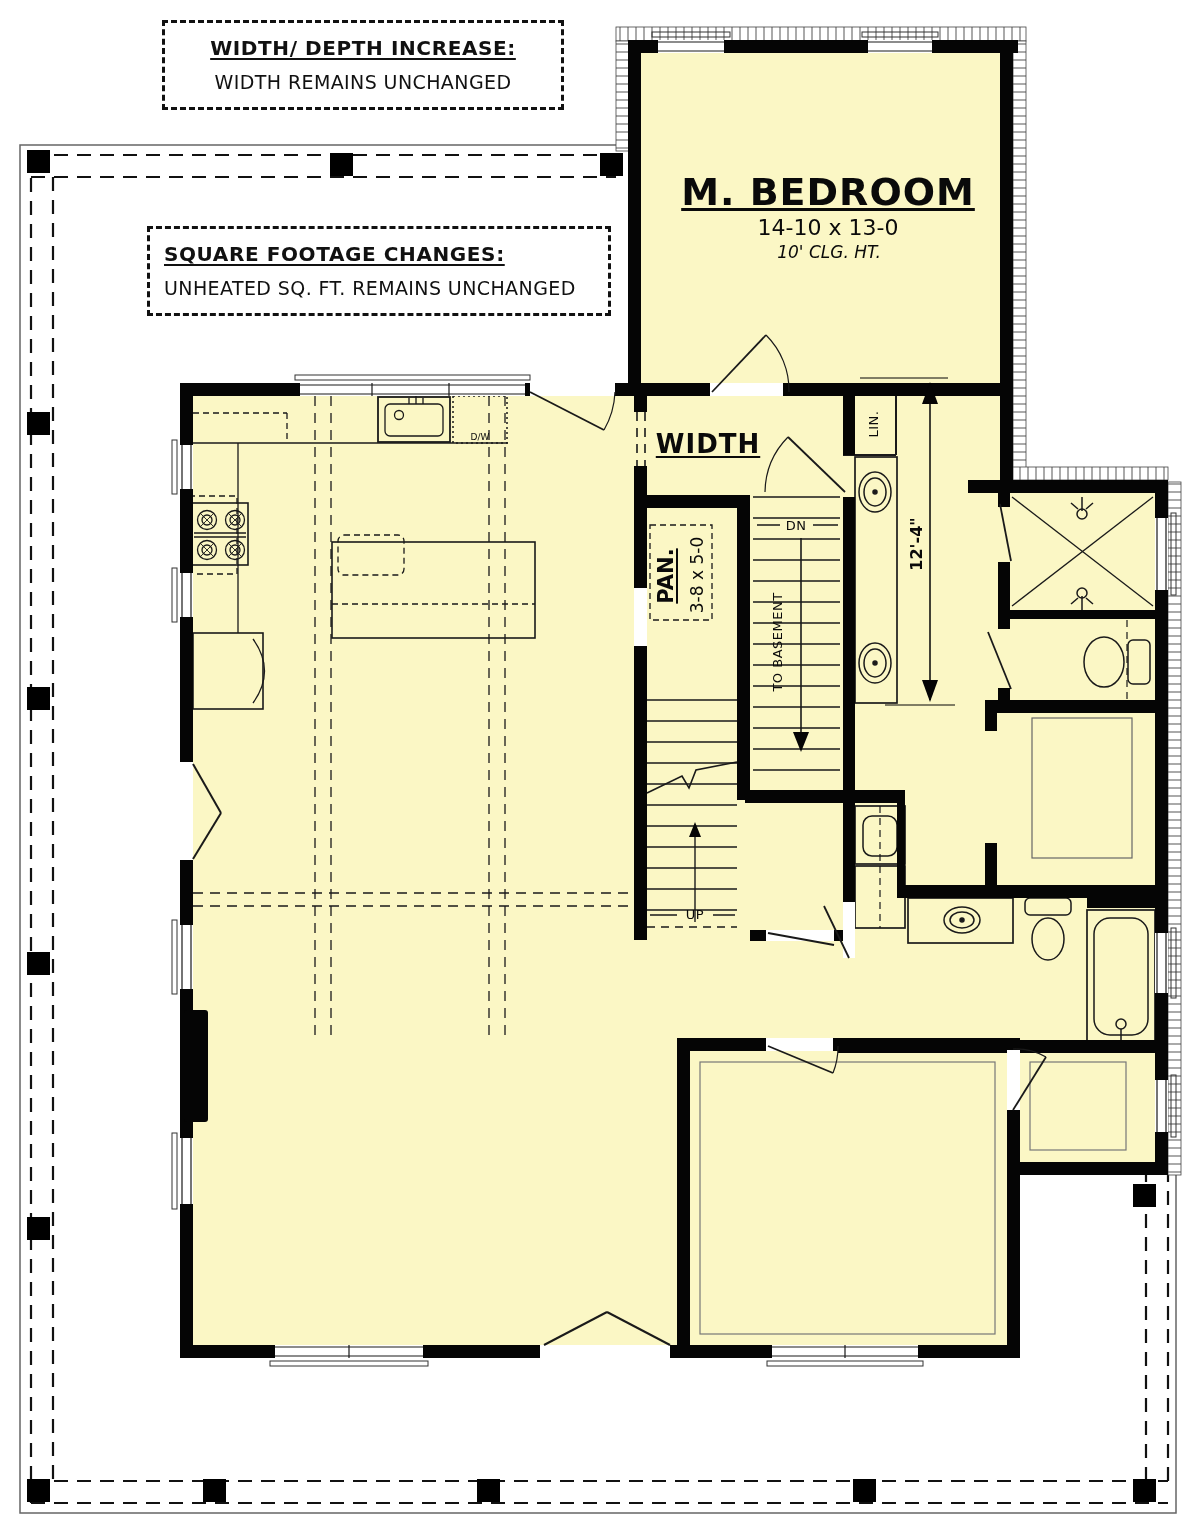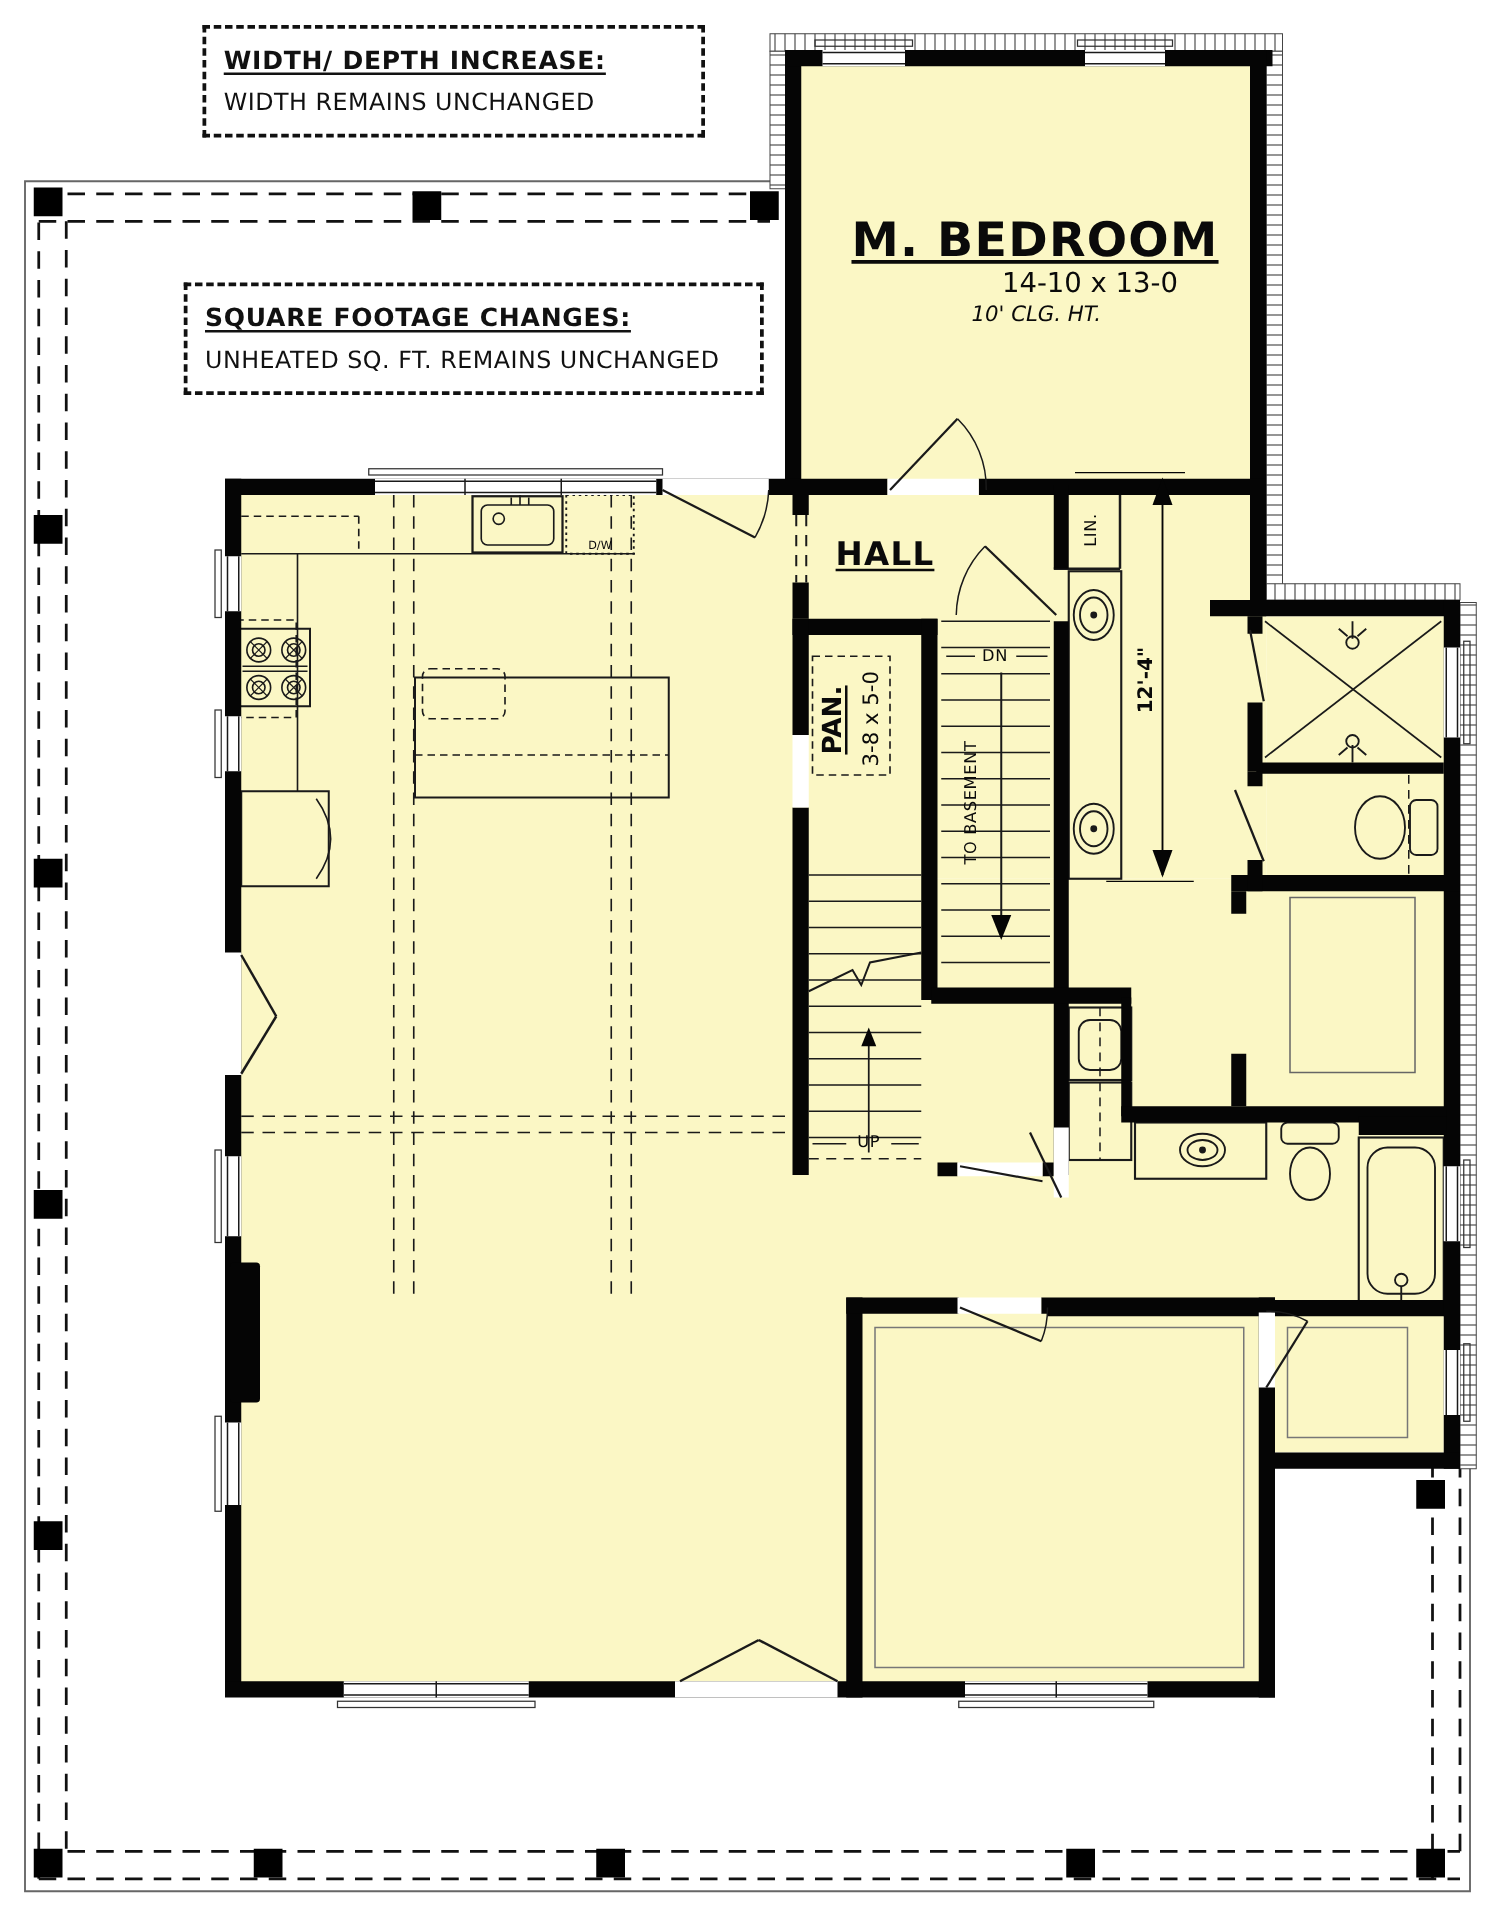--- a/index.html
+++ b/index.html
@@ -348,35 +348,35 @@
 
     <g stroke="#050505" fill="#050505">
       <line x1="860" y1="378" x2="948" y2="378" stroke-width="1"></line>
       <line x1="885" y1="705" x2="955" y2="705" stroke-width="1"></line>
       <line x1="930" y1="390" x2="930" y2="700" stroke-width="1.5"></line>
       <polygon points="930,382 922,404 938,404" stroke="none"></polygon>
       <polygon points="930,702 922,680 938,680" stroke="none"></polygon>
     </g>
   </svg>
 
-  <div class="note" style="left:162px;top:20px;width:368px;">
+  <div class="note" style="left:162px;top:20px;width:368px;text-align:center;">
     <div class="t">WIDTH/ DEPTH INCREASE:</div>
     <div class="l">WIDTH REMAINS UNCHANGED</div>
   </div>
 
   <div class="note" style="left:147px;top:226px;width:430px;">
     <div class="t">SQUARE FOOTAGE CHANGES:</div>
     <div class="l">UNHEATED SQ. FT. REMAINS UNCHANGED</div>
   </div>
 
   <div class="lbl room-title u" style="left:828px;top:192px;">M. BEDROOM</div>
-  <div class="lbl room-dim" style="left:872px;top:227px;">14-10 x 13-0</div>
+  <div class="lbl room-dim" style="left:828px;top:227px;">14-10 x 13-0</div>
   <div class="lbl room-clg" style="left:829px;top:252px;text-align:center;">10' CLG. HT.</div>
 
-  <div class="lbl hall-lbl u" style="left:708px;top:444px;">HALL</div>
+  <div class="lbl hall-lbl u" style="left:708px;top:444px;">WIDTH</div>
 
   <div class="lbl rot pan-lbl u" style="left:666px;top:576px;">PAN.</div>
   <div class="lbl rot pan-dim" style="left:697px;top:575px;">3-8 x 5-0</div>
 
   <div class="lbl rot small-lbl" style="left:873px;top:424px;">LIN.</div>
 
   <div class="lbl small-lbl" style="left:796px;top:525px;">DN</div>
   <div class="lbl rot small-lbl" style="left:777px;top:642px;">TO BASEMENT</div>
   <div class="lbl small-lbl" style="left:695px;top:914px;">UP</div>
 

